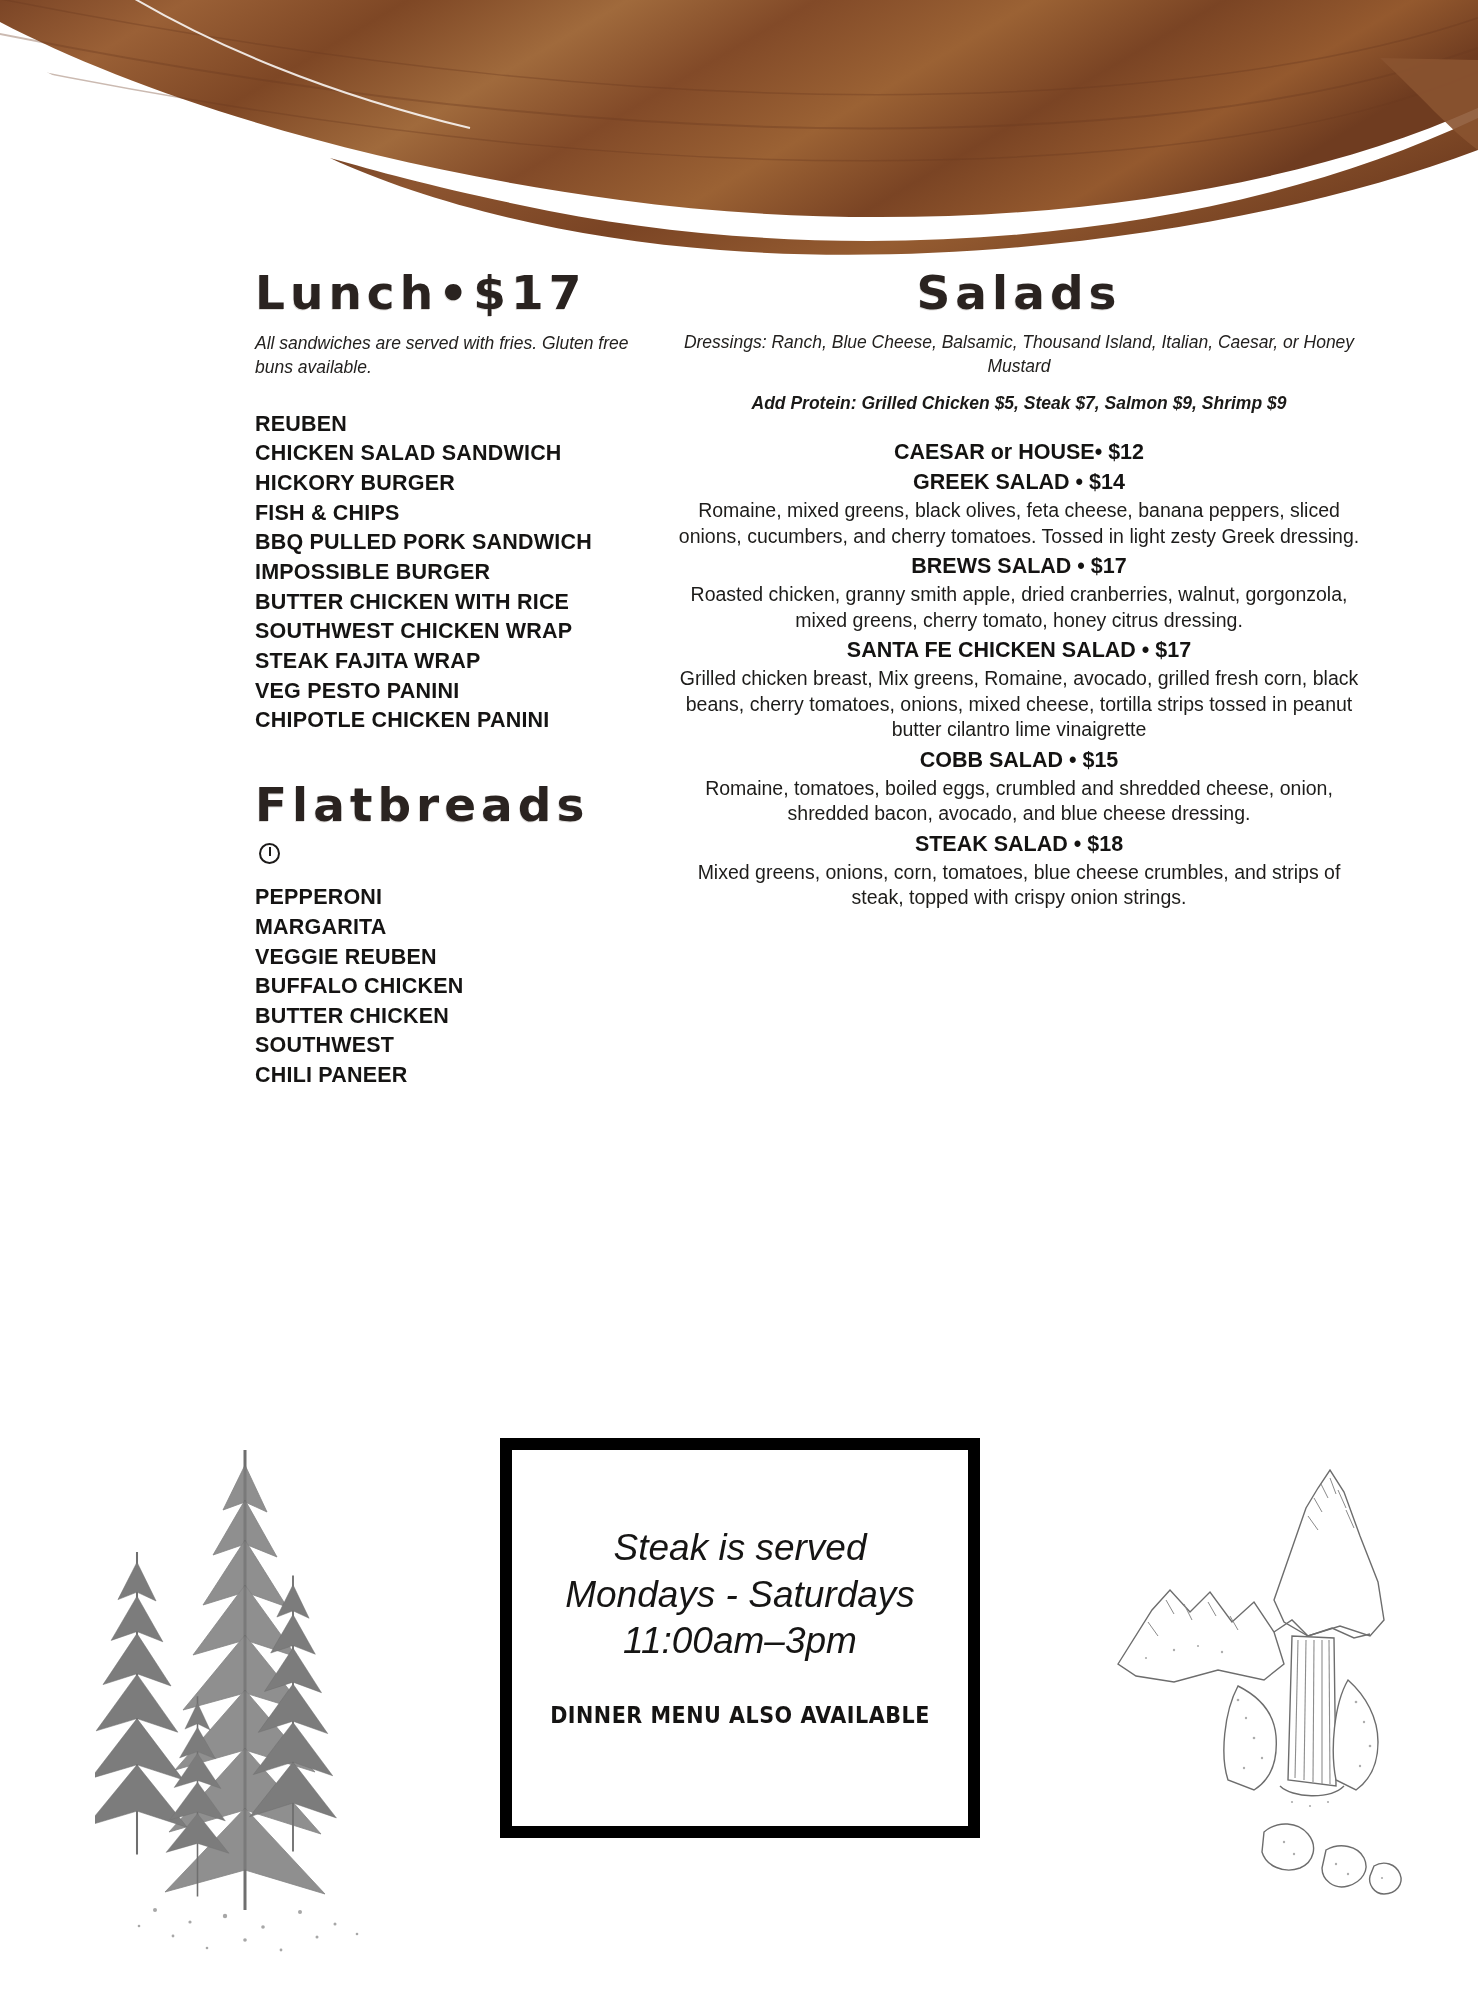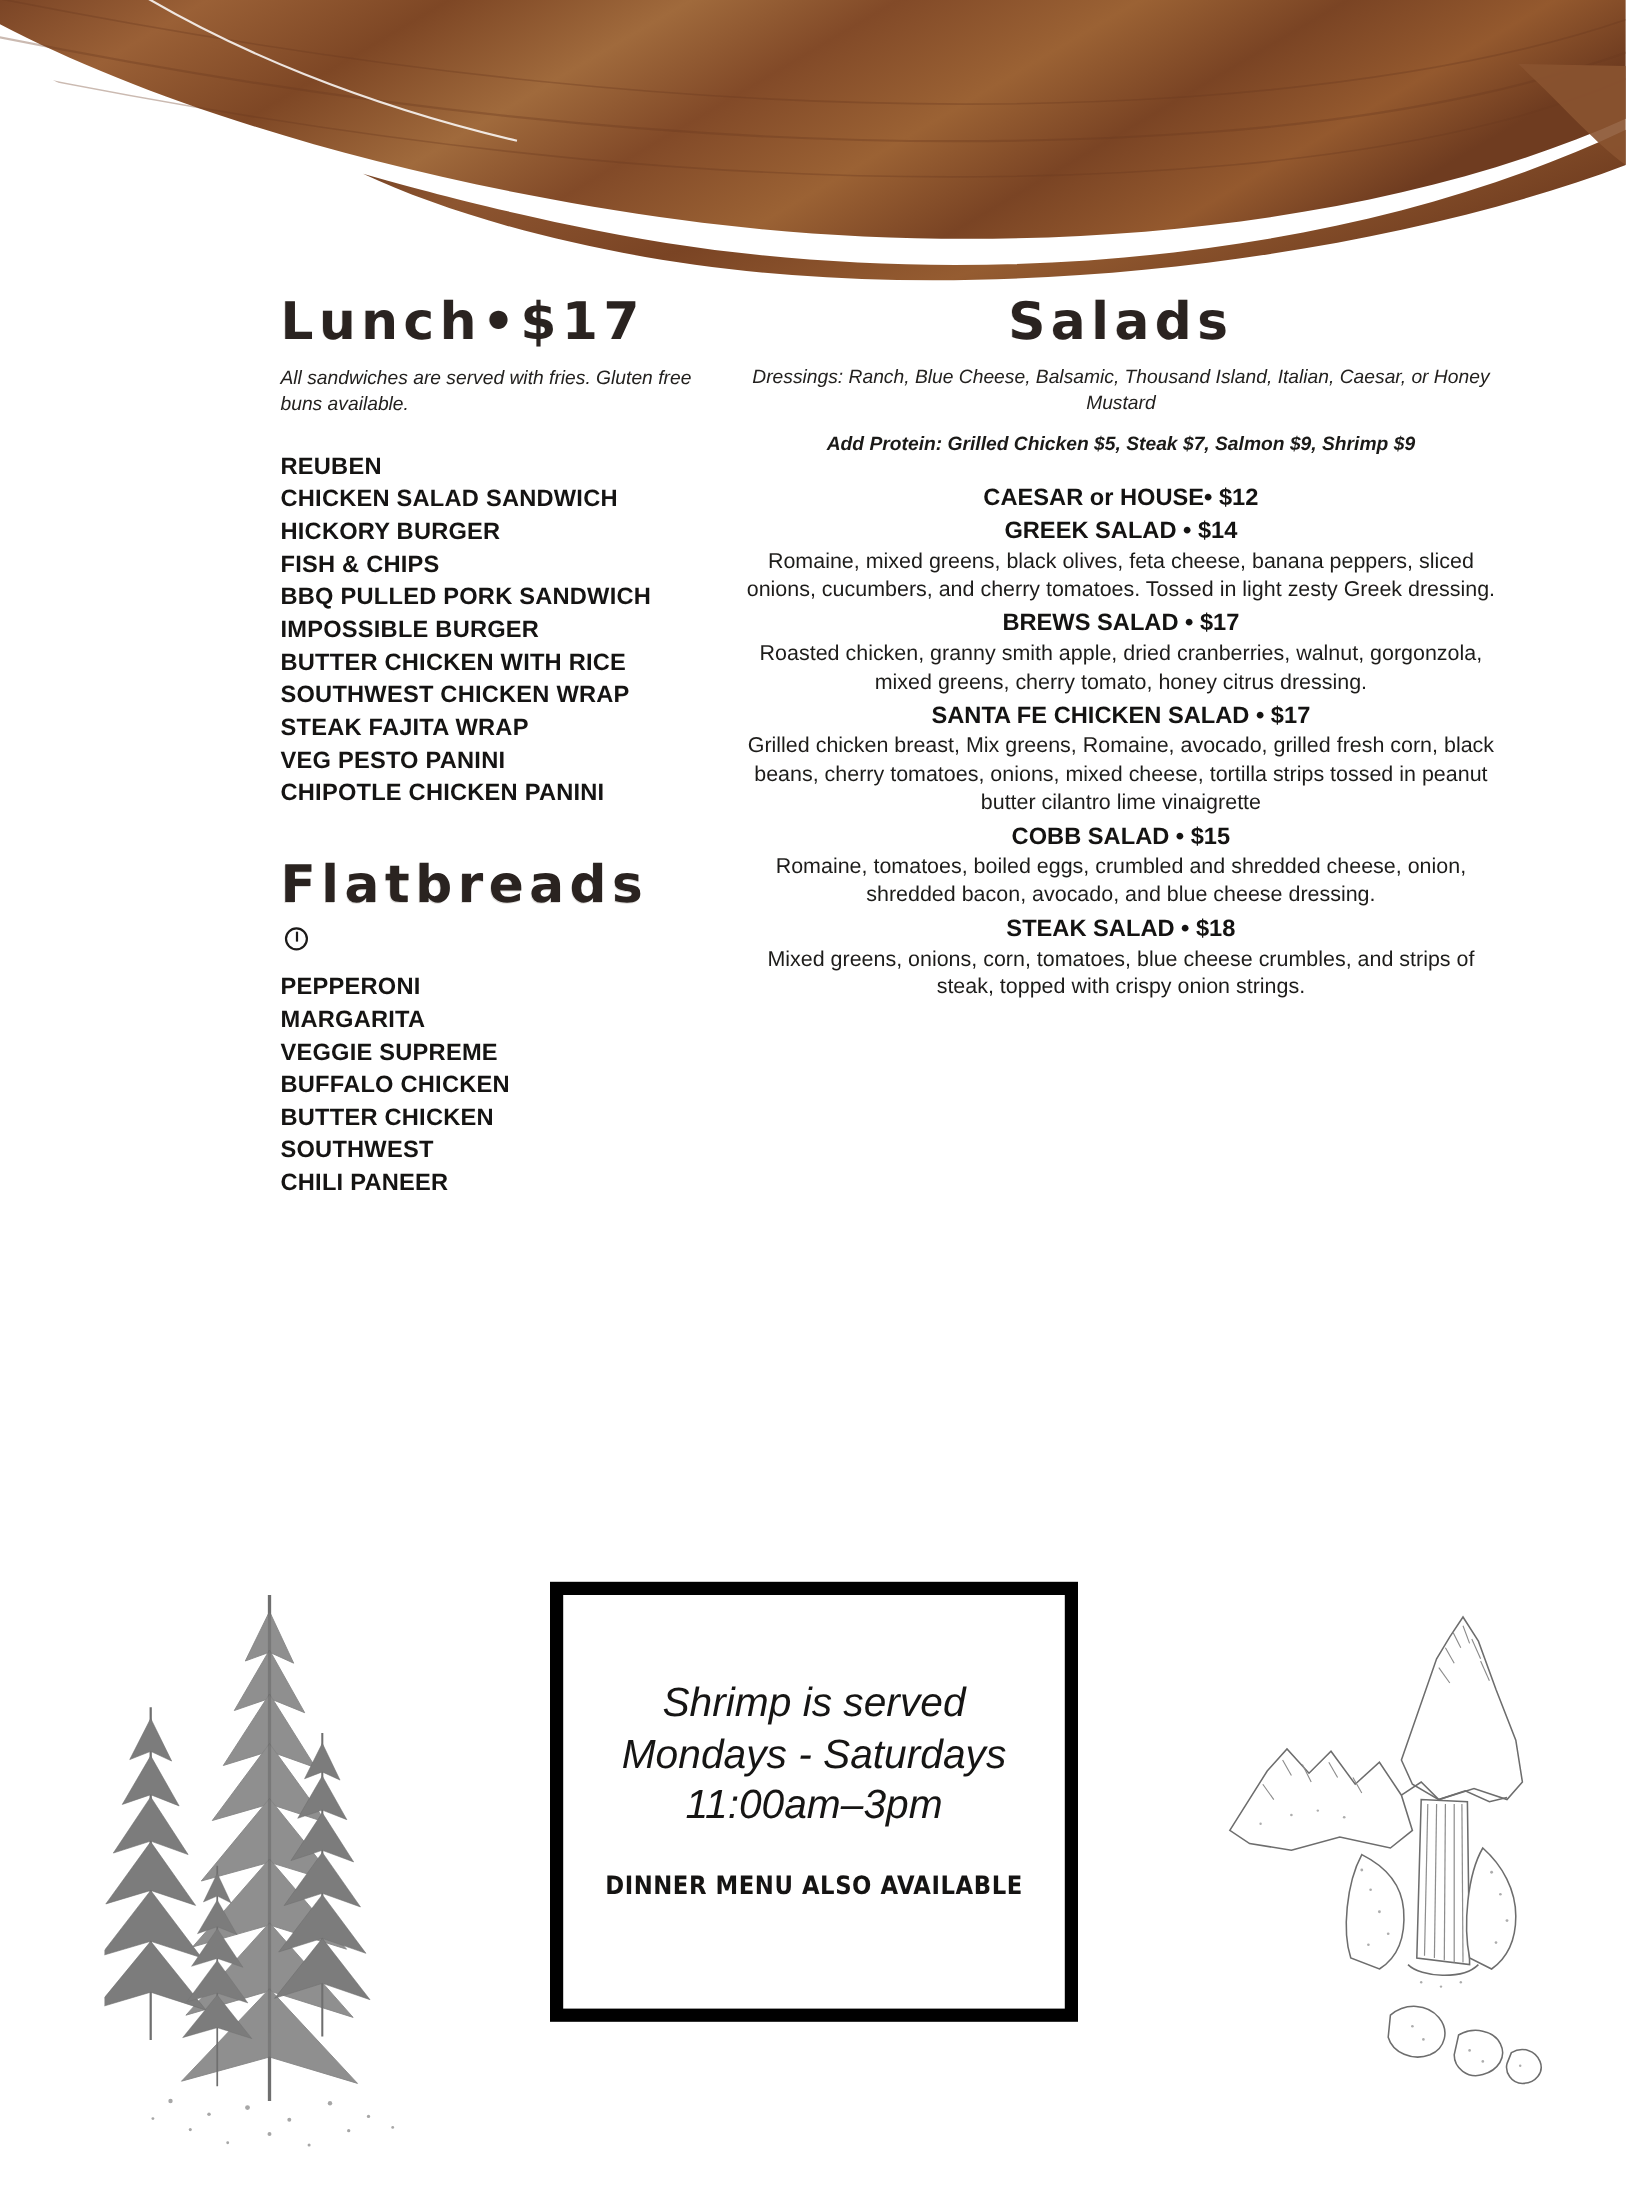--- a/index.html
+++ b/index.html
@@ -270,21 +270,21 @@
     </ul>
 
     <div class="flatbread-block">
       <h1 class="section-title">Flatbreads</h1>
       <p class="stencil-small">
         <span class="gf-icon"></span>
       </p>
       <ul class="item-list">
         <li>PEPPERONI</li>
         <li>MARGARITA</li>
-        <li>VEGGIE SUPREME</li>
+        <li>VEGGIE REUBEN</li>
         <li>BUFFALO CHICKEN</li>
         <li>BUTTER CHICKEN</li>
         <li>SOUTHWEST</li>
         <li>CHILI PANEER</li>
       </ul>
     </div>
   </div>
 
   <div class="col-right">
 
@@ -382,21 +382,21 @@
           <circle cx="112" cy="508" r="1.3"></circle>
         <circle cx="186" cy="510" r="1.4"></circle>
           <circle cx="44" cy="486" r="1.3"></circle>
         <circle cx="262" cy="494" r="1.3"></circle>
       </g>
     </svg>
   </div>
 
   <div class="hours-box">
     <p class="hours-text">
-      <span>Shrimp is served</span><br>
+      <span>Steak is served</span><br>
       <span>Mondays - Saturdays</span><br>
       <span>11:00am–3pm</span>
     </p>
     <p class="dinner-note">DINNER MENU ALSO AVAILABLE</p>
   </div>
 
   <div class="mountain">
     <svg width="330" height="470" viewBox="0 0 330 470" xmlns="http://www.w3.org/2000/svg">
       <g fill="none" stroke="#6d6d6d" stroke-width="1.4">
 

